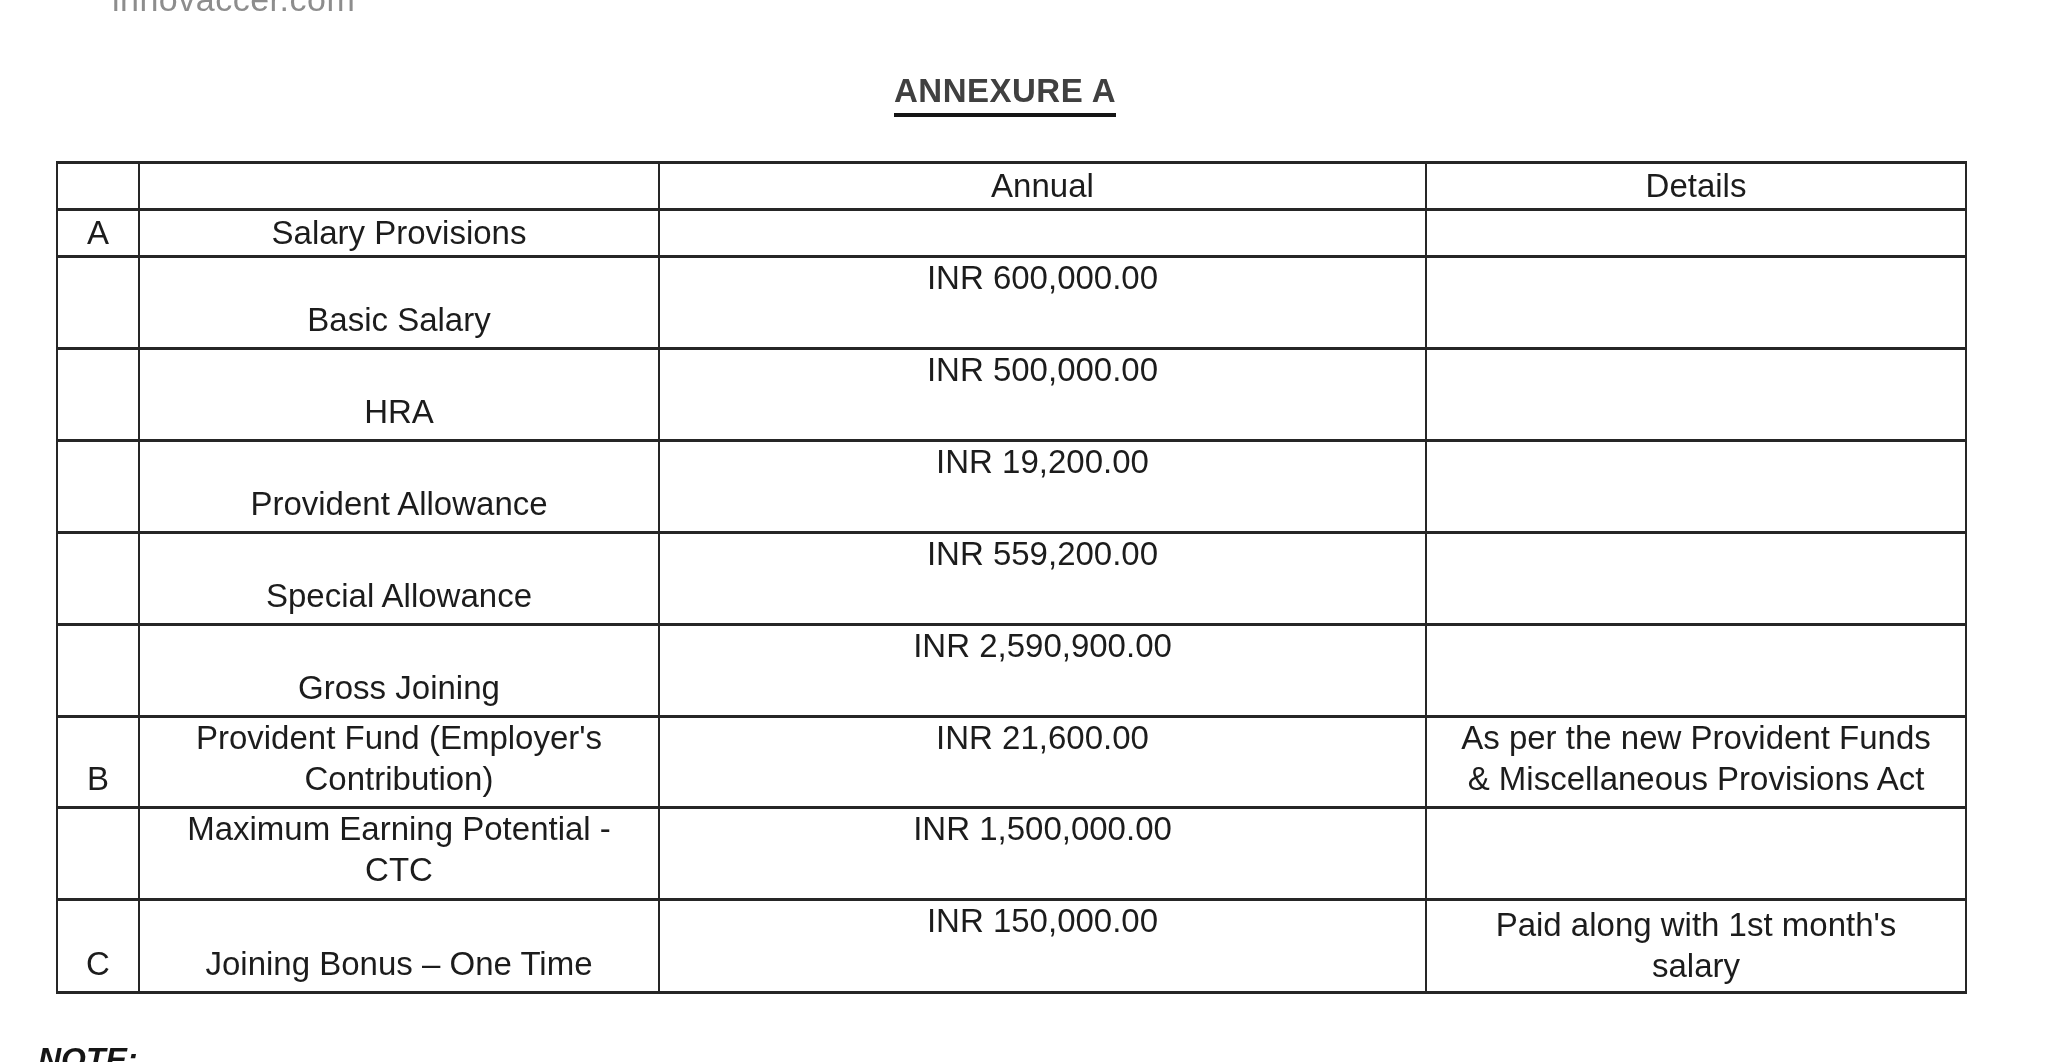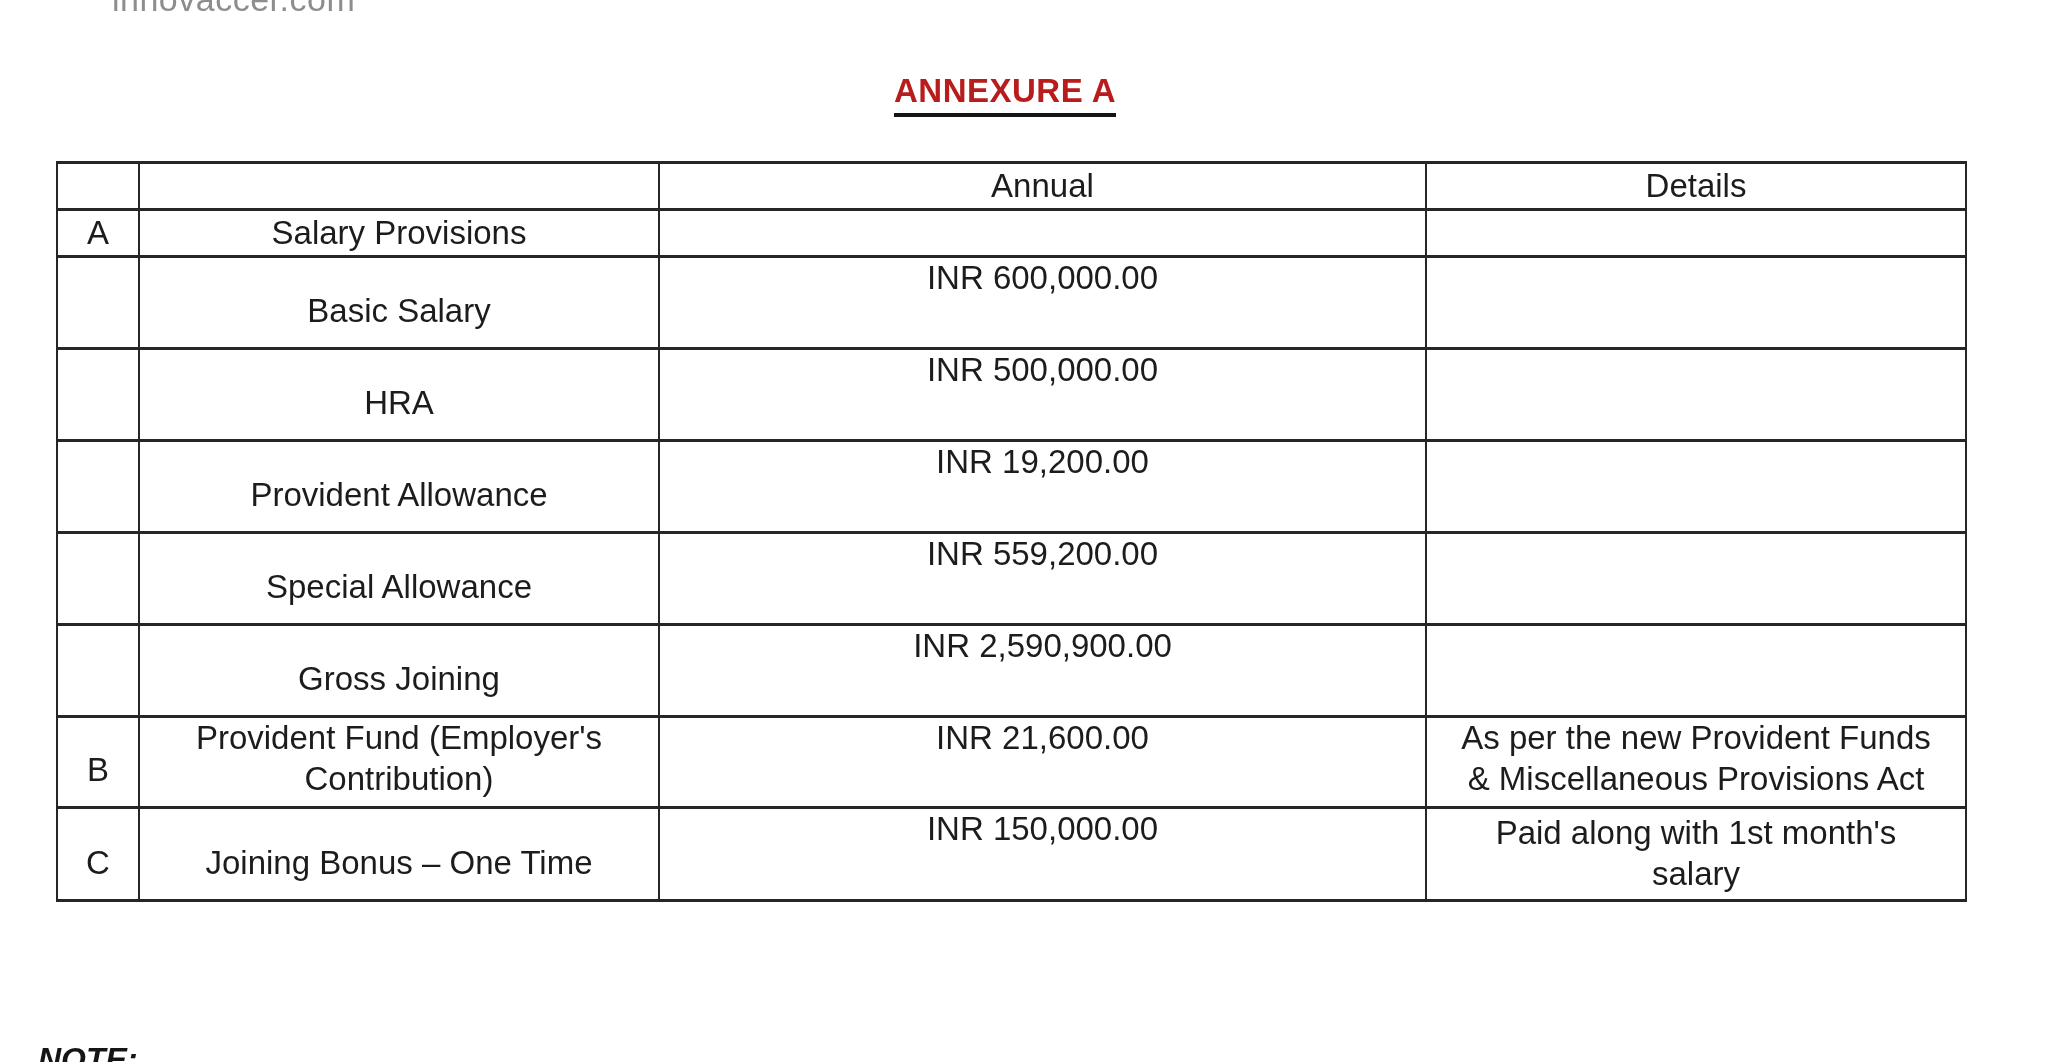--- a/index.html
+++ b/index.html
@@ -23,21 +23,21 @@
   .title-wrap {
     position: absolute;
     left: 0; top: 72px;
     width: 2010px;
     text-align: center;
   }
   .title {
     display: inline-block;
     font-size: 33px;
     font-weight: bold;
-    color: #b91c1c;
+    color: #404040;
     border-bottom: 4px solid #151515;
     padding-bottom: 3px;
     letter-spacing: 0.5px;
   }
 
   table.salary {
     position: absolute;
     left: 56px; top: 161px;
     width: 1909px;
     border-collapse: collapse;
@@ -54,21 +54,21 @@
     padding: 0 18px;
     white-space: pre-line;
     overflow: hidden;
     color: #1c1c1c;
   }
   tr.hrow { height: 47px; border-radius: 16px; }
   .vt { vertical-align: top; }
   .vt .cellpad { padding-top: 0; }
   .vm { vertical-align: middle; }
   .vb { vertical-align: bottom; }
-  .vb .cellpad { padding-bottom: 15px; }
+  .vb .cellpad { padding-bottom: 6px; }
   .cellpad { display: block; }
 
   .note {
     position: absolute;
     left: 38px; top: 1041px;
     font-size: 32px;
     font-weight: bold;
     font-style: italic;
     color: #151515;
   }
@@ -137,20 +137,27 @@
           <td class="vm"><span class="cellpad"></span></td>
         </tr>
         <tr style="height: 91px;">
           <td class="vb"><span class="cellpad">B</span></td>
           <td class="vt"><span class="cellpad">Provident Fund (Employer's
 Contribution)</span></td>
           <td class="vt"><span class="cellpad">INR 21,600.00</span></td>
           <td class="vt"><span class="cellpad">As per the new Provident Funds
 &amp; Miscellaneous Provisions Act</span></td>
         </tr>
+        <tr style="height: 92px;">
+          <td class="vb"><span class="cellpad"></span></td>
+          <td class="vt"><span class="cellpad">Maximum Earning Potential -
+CTC</span></td>
+          <td class="vt"><span class="cellpad">INR 1,500,000.00</span></td>
+          <td class="vm"><span class="cellpad"></span></td>
+        </tr>
         <tr style="height: 93px;">
           <td class="vb"><span class="cellpad">C</span></td>
           <td class="vb"><span class="cellpad">Joining Bonus – One Time</span></td>
           <td class="vt"><span class="cellpad">INR 150,000.00</span></td>
           <td class="vm"><span class="cellpad">Paid along with 1st month's
 salary</span></td>
         </tr>
       </tbody>
   </table>
 

